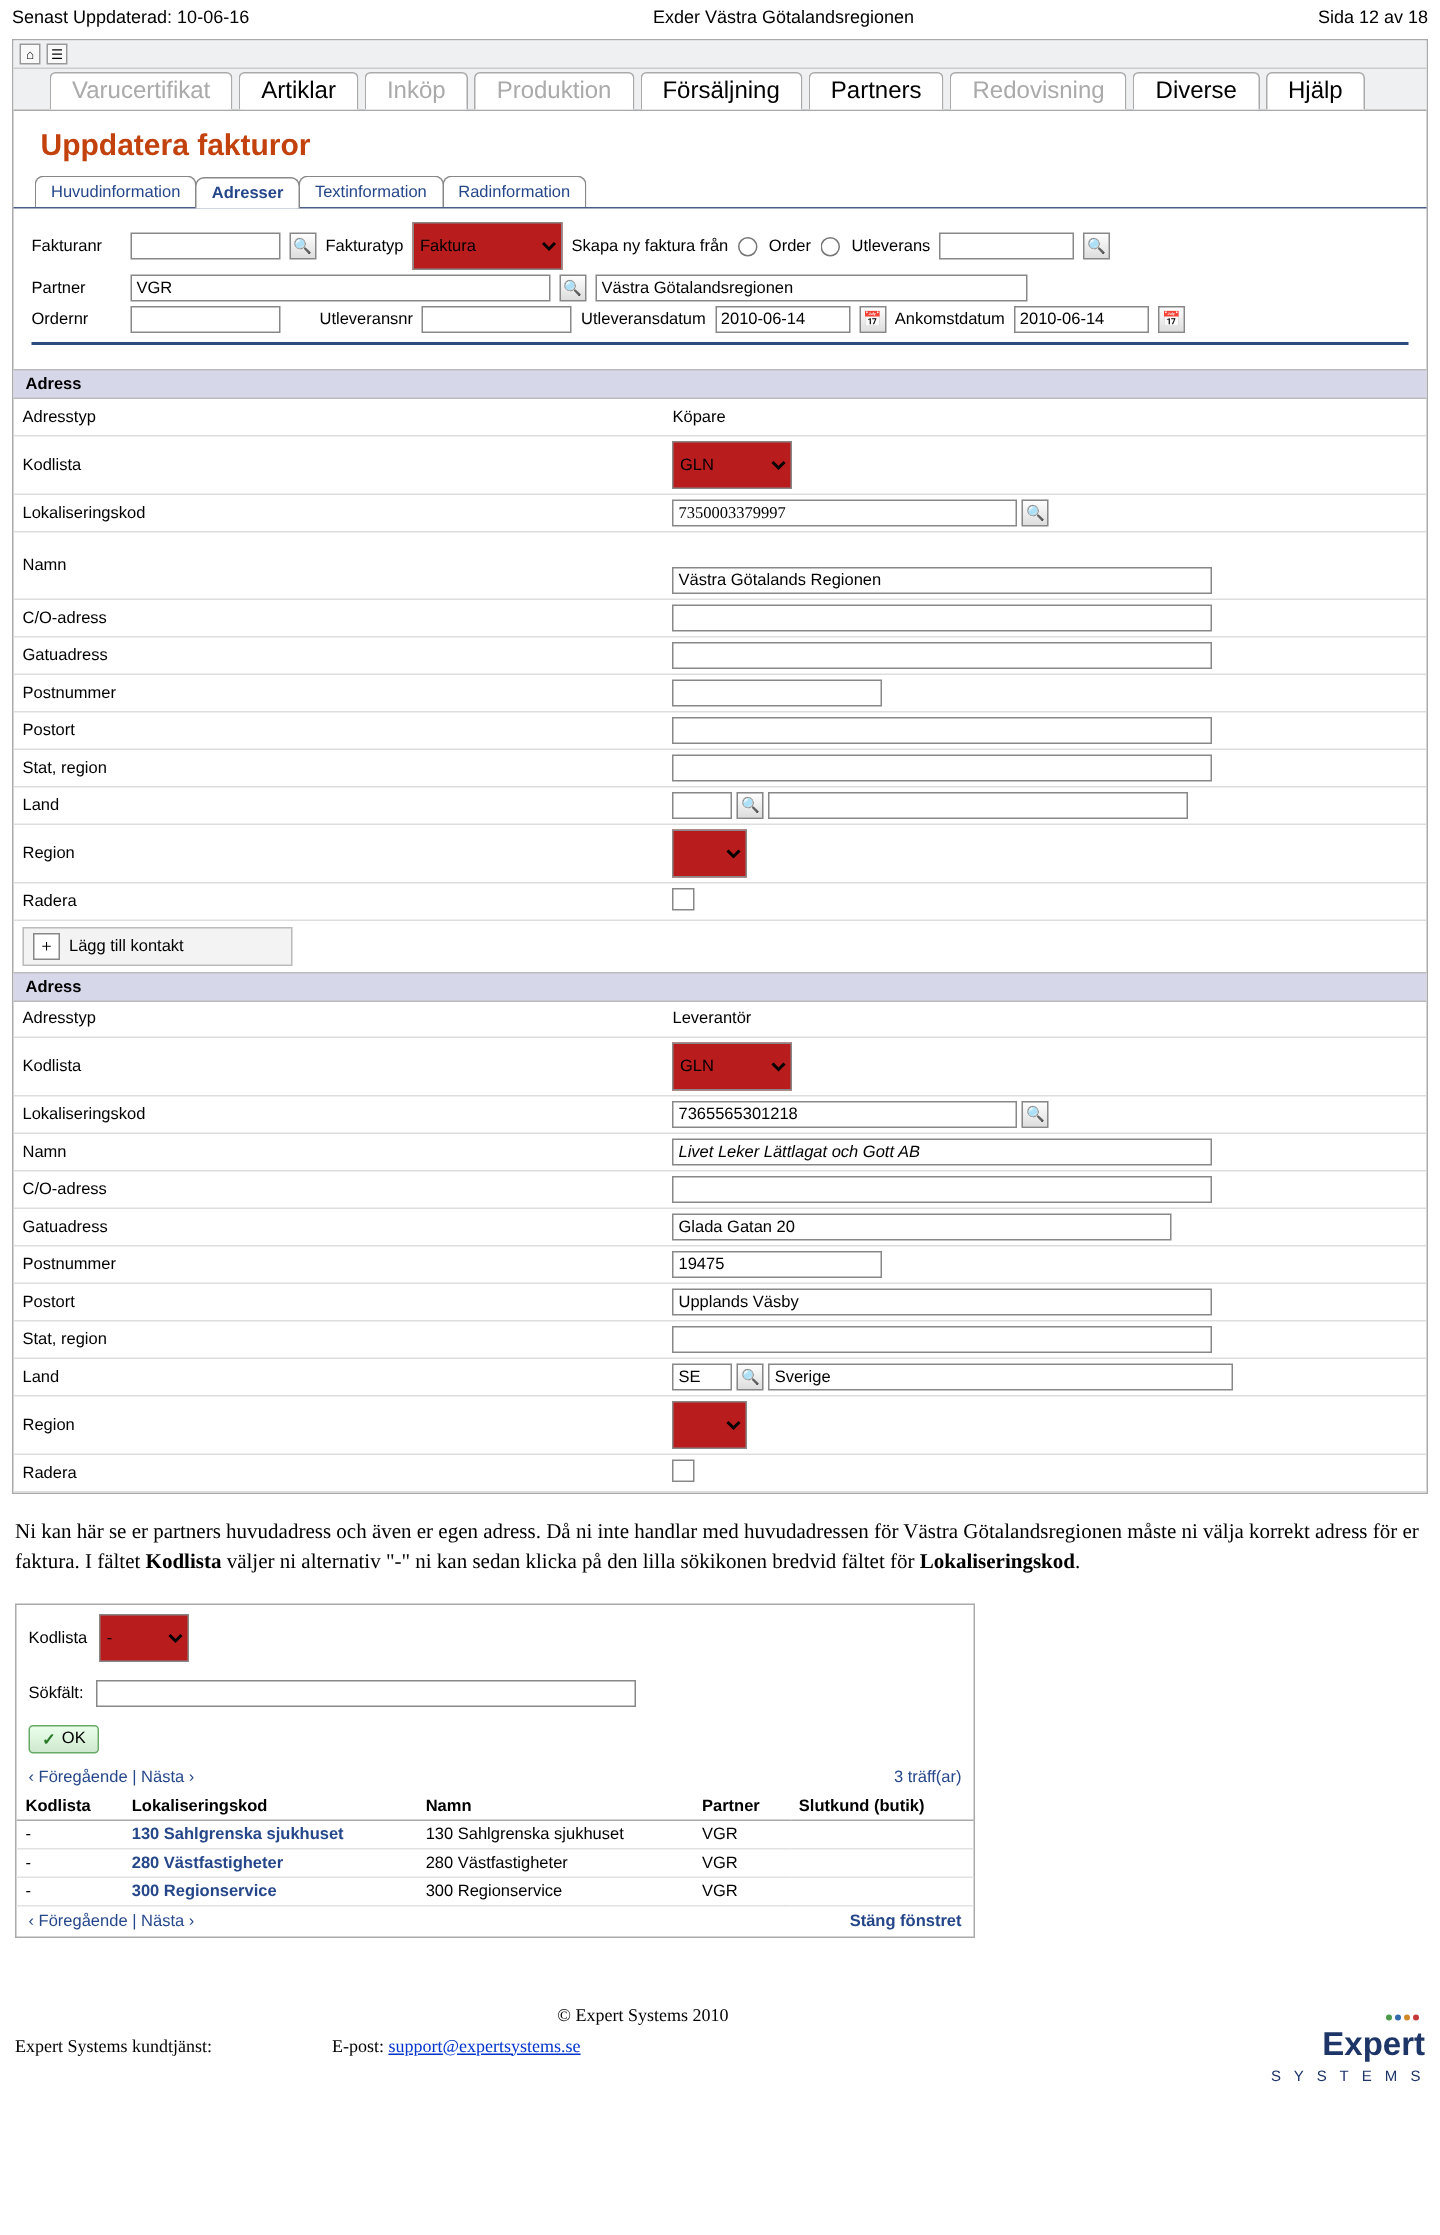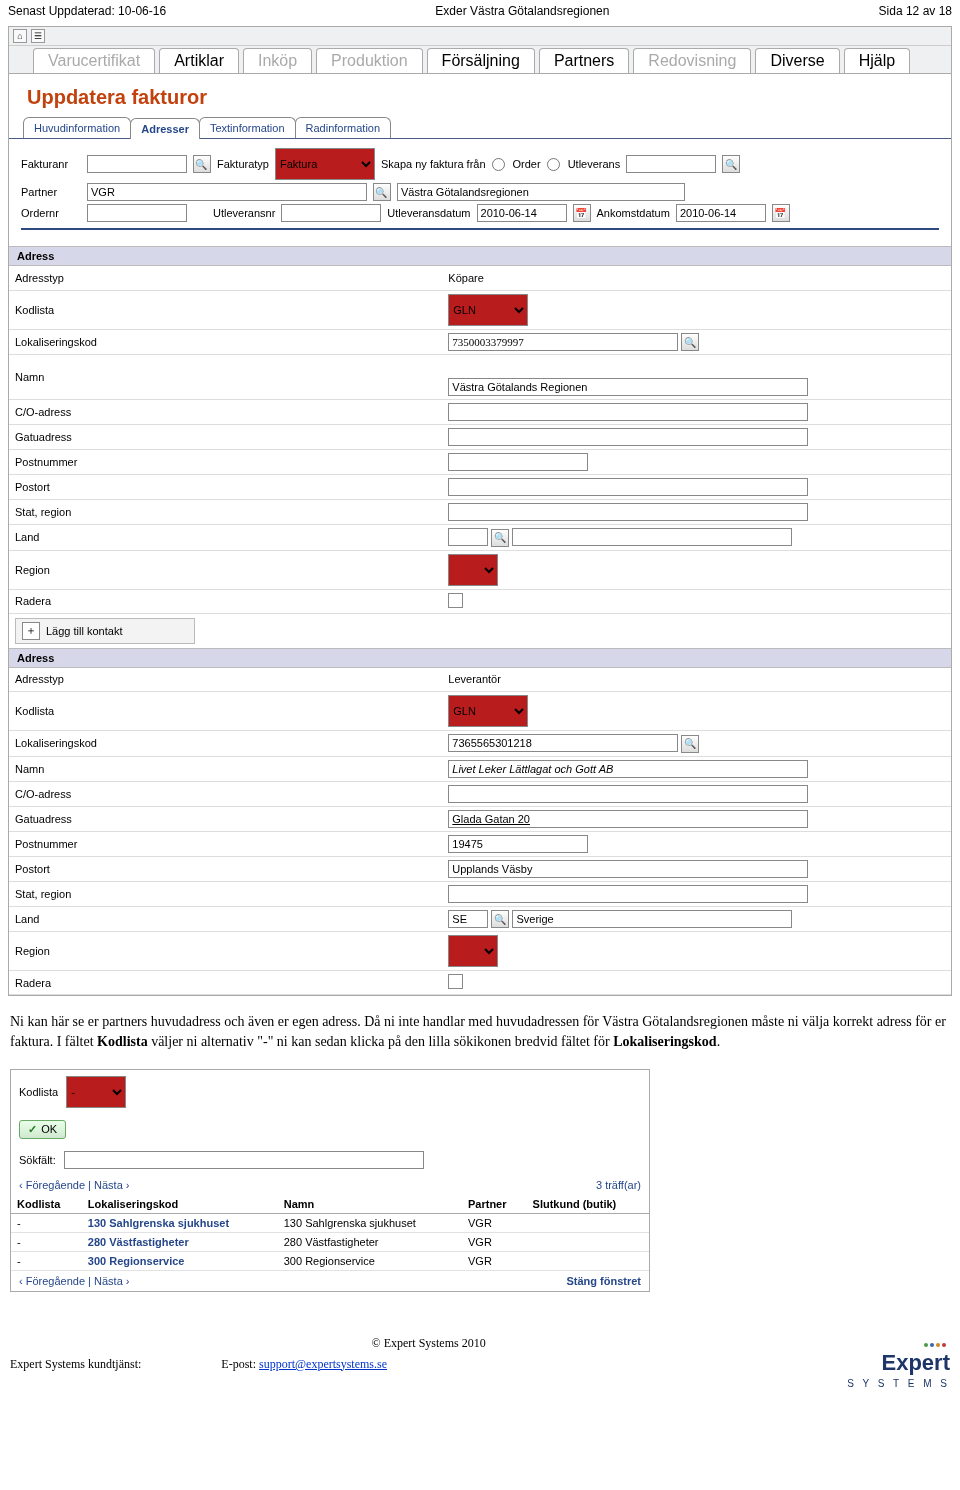--- a/index.html
+++ b/index.html
@@ -372,39 +372,39 @@
     <tr>
           <td class="l">Namn</td>
         <td><input class="inp" style="width: 360px; font-style: italic;" value="Livet Leker Lättlagat och Gott AB"></td>
         </tr>
     <tr>
           <td class="l">C/O-adress</td>
         <td><input class="inp" style="width: 360px;" value=""></td>
         </tr>
     <tr>
           <td class="l">Gatuadress</td>
-        <td><input class="inp" style="width: 360px; text-decoration: underline;" value="Glada Gatan 20"></td>
+        <td><input class="inp" style="width: 333px;" value="Glada Gatan 20"></td>
         </tr>
     <tr>
           <td class="l">Postnummer</td>
         <td><input class="inp" style="width: 140px;" value="19475"></td>
         </tr>
     <tr>
           <td class="l">Postort</td>
         <td><input class="inp" style="width: 360px;" value="Upplands Väsby"></td>
         </tr>
     <tr>
           <td class="l">Stat, region</td>
         <td><input class="inp" style="width: 360px;" value=""></td>
         </tr>
     <tr>
           <td class="l">Land</td>
         <td><input class="inp" style="width: 40px;" value="SE">
             <span class="iconbtn">🔍</span>
-            <input class="inp" style="width: 280px;" value="Sverige"></td>
+            <input class="inp" style="width: 310px;" value="Sverige"></td>
         </tr>
     <tr>
           <td class="l">Region</td>
         <td><select class="sel" style="width:50px"><option></option></select></td>
         </tr>
     <tr>
           <td class="l">Radera</td>
         <td><span class="chk"></span></td>
         </tr>
   </tbody>
@@ -415,27 +415,27 @@
 <div class="narr">
   <span>Ni kan här se er partners huvudadress och även er egen adress. Då ni inte handlar med huvudadressen för Västra Götalandsregionen måste ni välja korrekt adress för er faktura. I fältet </span><b>Kodlista</b><span> väljer ni alternativ "-" ni kan sedan klicka på den lilla sökikonen bredvid fältet för </span><b>Lokaliseringskod</b><span>.</span>
 </div>
 
 <div class="popup">
   <div class="prow">
     <span class="lbl">Kodlista</span>
     <select class="sel" style="width:60px"><option>-</option></select>
   </div>
   <div class="prow">
+    <span class="lbl">Sökfält:</span>
+    <input class="inp" style="width: 360px;" value="">
+  </div>
+  <div class="prow">
     <span class="okbtn">
         <span>OK</span>
       </span>
-  </div>
-  <div class="prow">
-    <span class="lbl">Sökfält:</span>
-    <input class="inp" style="width: 360px;" value="">
   </div>
   <div class="pager">
     <span>
       <a>‹ Föregående</a> |
       <a>Nästa ›</a>
     </span>
     <span>3 träff(ar)</span>
   </div>
   <table class="res">
     <tbody>

